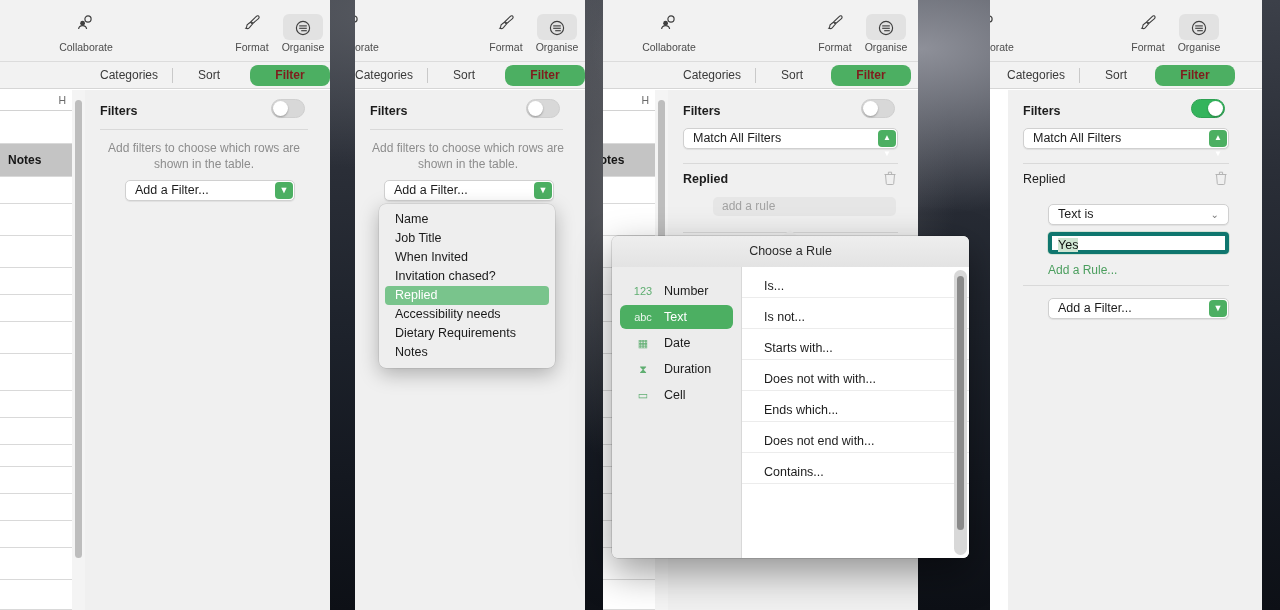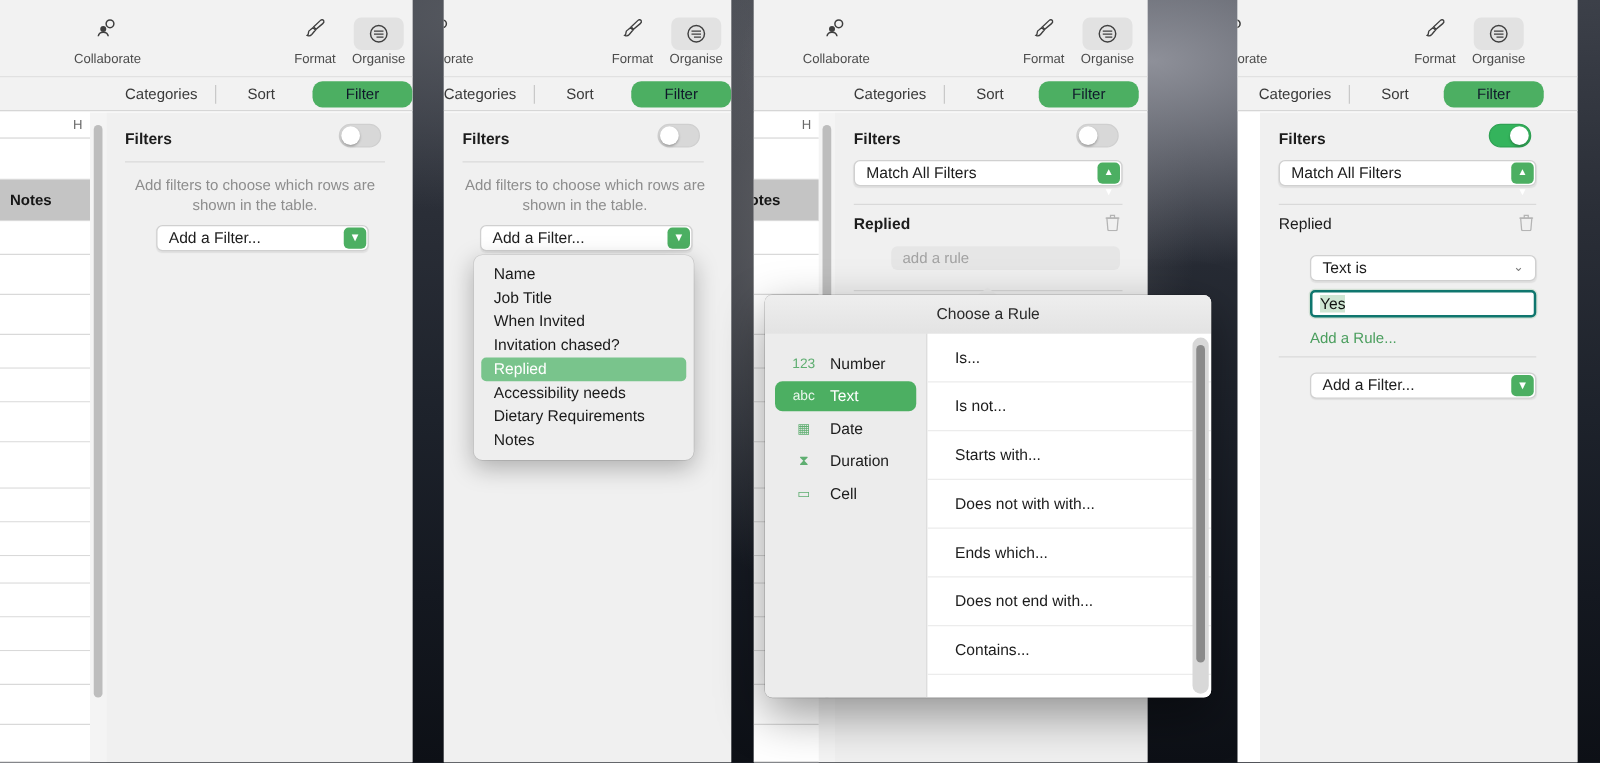--- a/index.html
+++ b/index.html
@@ -49,21 +49,21 @@
 
   .segbar {
     position: relative; height: 27px; background: #f2f2f2;
     border-bottom: 1px solid #d6d6d6;
   }
   .seg {
     position: absolute; top: 3px; height: 21px; line-height: 21px;
     font-size: 12px; color: #3a3a3a; text-align: center; border-radius: 5px;
     white-space: nowrap;
   }
-  .seg.on { background: #4caf62; color: #0f172a; font-weight: 400; border-radius: 8px; }
+  .seg.on { background: #4caf62; color: #7f1d1d; font-weight: 700; border-radius: 8px; }
   .seg-div { position: absolute; top: 6px; width: 1px; height: 15px; background: #c9c9c9; }
 
   .inspector { position: absolute; left: 0; right: 0; bottom: 0; top: 90px; background: #f0f0f0; }
   .insp-title { position: absolute; font-size: 12.5px; font-weight: bold; color: #1d1d1d; }
 
   .toggle {
     position: absolute; width: 34px; height: 19px; border-radius: 10px;
     background: #d8d8d8; border: 1px solid #cfcfcf;
   }
   .toggle.on { background: #34b45c; border-color: #2ea153; }
@@ -98,21 +98,21 @@
   .trash { position: absolute; font-size: 13px; color: #b4b4b4; }
 
   .rulefield {
     position: absolute; height: 19px; border-radius: 5px;
     background: #e6e6e6; font-size: 12px; color: #a2a2a2;
     line-height: 18px; padding-left: 9px;
   }
 
   .valuefield {
     position: absolute; height: 22px; border-radius: 4px; background: #ffffff;
-    border: 2px solid #0f766e; box-shadow: 0 0 0 1px rgba(120,180,130,.25);
+    border: 4px solid #0f766e; box-shadow: 0 0 0 1px rgba(120,180,130,.25);
     font-size: 12.5px; color: #111; line-height: 18px; padding-left: 6px;
   }
   .valuefield .selected { background: #cfe6d3; }
 
   .addrule { position: absolute; font-size: 12px; color: #4b9e5e; text-align: center; }
 
   
   .sheet { position: absolute; top: 90px; bottom: 0; background: #fff; }
   .sheet .colhead {
     position: absolute; left: 0; right: 0; top: 0; height: 21px;
@@ -166,21 +166,21 @@
   .dlg-type .ticon {
     position: absolute; left: 8px; top: 0; width: 30px; height: 24px;
     line-height: 24px; text-align: center; font-size: 11px; color: #5fae71;
   }
   .dlg-type.sel .ticon { color: #e9f6ec; }
   .dlg-right {
     position: absolute; left: 130px; right: 0; top: 0; bottom: 0;
     background: #ffffff; overflow: hidden;
   }
   .dlg-rule {
-    height: 39px; line-height: 39px; font-size: 12.5px; color: #1c1c1c;
+    height: 31px; line-height: 39px; font-size: 12.5px; color: #1c1c1c;
     padding-left: 22px; border-bottom: 1px solid #ececec; margin-left: 0;
   }
   .dlg-scroll-track {
     position: absolute; right: 2px; top: 3px; bottom: 3px; width: 13px;
     background: #d8d8d8; border-radius: 7px;
   }
   .dlg-scroll-thumb {
     position: absolute; right: 5px; top: 9px; width: 7px; height: 254px;
     background: #8a8a8a; border-radius: 4px;
   }

